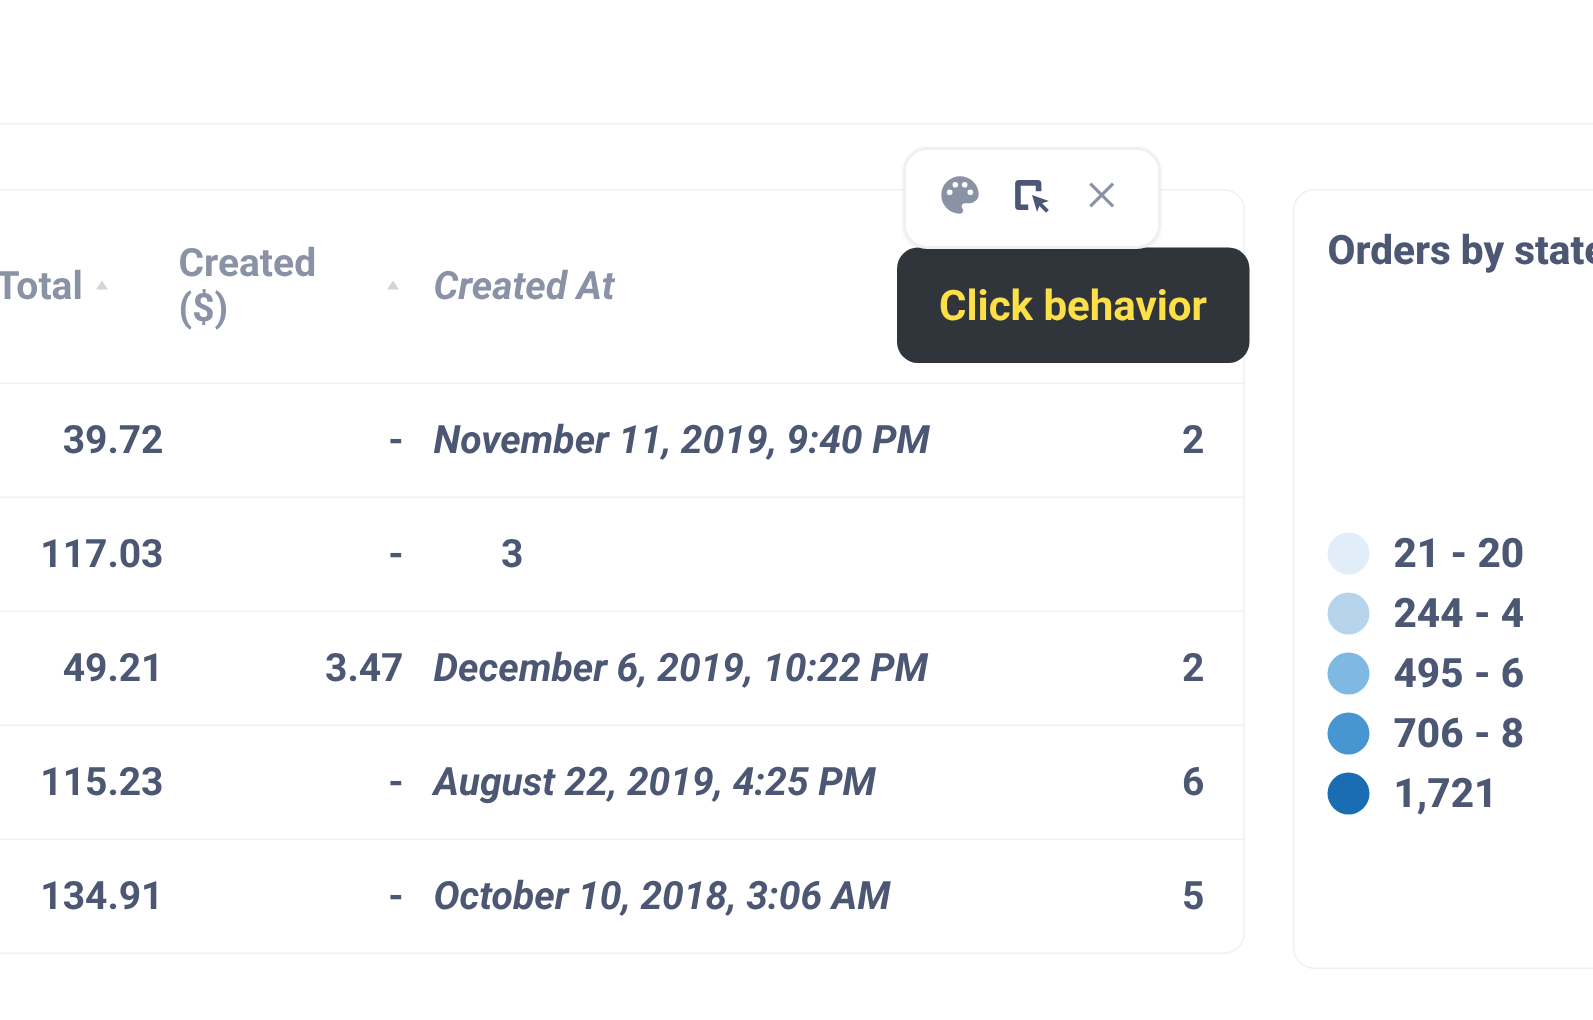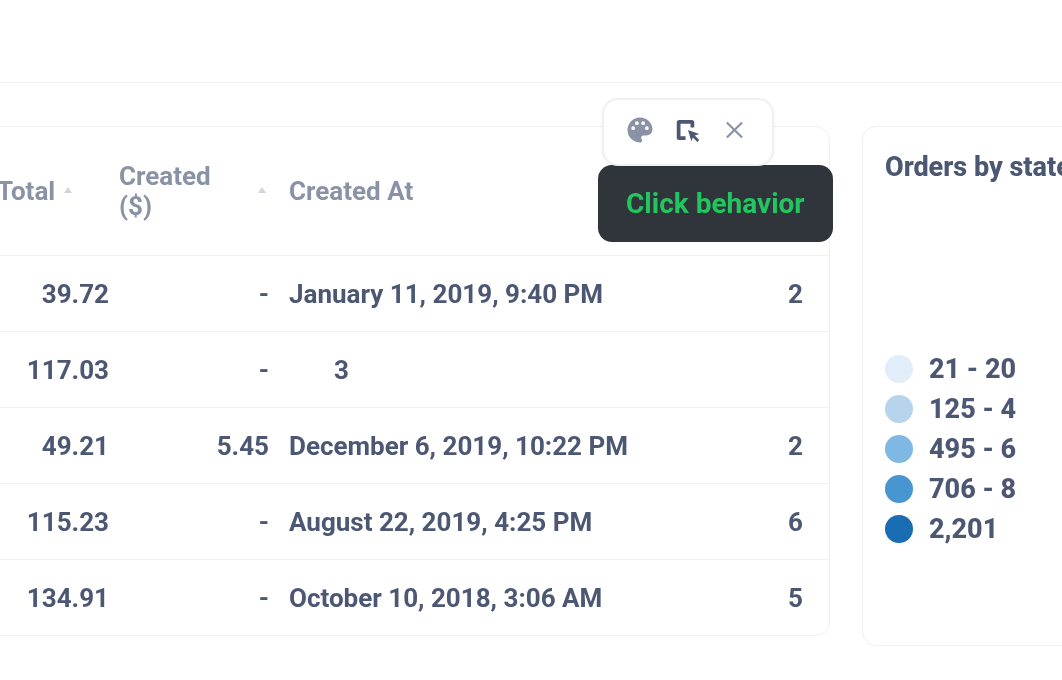--- a/index.html
+++ b/index.html
@@ -57,21 +57,21 @@
     border-top: 1px solid #eef0f4;
     font-size: 26px;
     font-weight: 700;
     color: #4c5773;
     white-space: nowrap;
   }
 
   
   .col-total   { width: 122px; text-align: right; padding-right: 10px; }
   .col-discount{ width: 170px; text-align: right; padding-right: 20px; }
-  .col-created { flex: 1; text-align: left; }
+  .col-created { flex: 1; text-align: left; font-style: italic; }
   .col-qty     { width: 60px; text-align: right; }
 
   .thead-row .col-total,
   .thead-row .col-discount { text-align: left; }
 
   
   .action-pill {
     position: absolute;
     left: 602px; top: 98px;
     display: flex;
@@ -90,21 +90,21 @@
     border-radius: 10px;
     cursor: pointer;
     color: #8a93a6;
   }
   .action-btn.primary { color: #4c5773; }
 
   .tooltip {
     position: absolute;
     left: 598px; top: 165px;
     background: #2f353b;
-    color: #22c55e;
+    color: #fde047;
     border-radius: 14px;
     padding: 22px 28px;
     font-size: 28px;
     font-weight: 700;
     white-space: nowrap;
     z-index: 25;
   }
   .tooltip::before {
     content: "";
     position: absolute;
@@ -182,31 +182,31 @@
         </div>
         <div class="th col-qty">
           <span>ty</span>
         </div>
       </div>
 
       <div class="tbody">
         <div class="trow">
           <div class="col-total">39.72</div>
           <div class="col-discount">-</div>
-          <div class="col-created">January 11, 2019, 9:40 PM</div>
+          <div class="col-created">November 11, 2019, 9:40 PM</div>
           <div class="col-qty">2</div>
         </div>
         <div class="trow">
           <div class="col-total">117.03</div>
           <div class="col-discount">-</div>
           <div class="col-qty">3</div>
         </div>
         <div class="trow">
           <div class="col-total">49.21</div>
-          <div class="col-discount">5.45</div>
+          <div class="col-discount">3.47</div>
           <div class="col-created">December 6, 2019, 10:22 PM</div>
           <div class="col-qty">2</div>
         </div>
         <div class="trow">
           <div class="col-total">115.23</div>
           <div class="col-discount">-</div>
           <div class="col-created">August 22, 2019, 4:25 PM</div>
           <div class="col-qty">6</div>
         </div>
         <div class="trow">
@@ -250,29 +250,29 @@
 
   <div class="side-panel">
     <div class="side-title">Orders by state</div>
     <div class="legend">
       <div class="legend-row">
         <span class="swatch" style="background:#e1edf8"></span>
         <span>21 - 20</span>
       </div>
       <div class="legend-row">
         <span class="swatch" style="background:#b6d4ec"></span>
-        <span>125 - 4</span>
+        <span>244 - 4</span>
       </div>
       <div class="legend-row">
         <span class="swatch" style="background:#7fb8e2"></span>
         <span>495 - 6</span>
       </div>
       <div class="legend-row">
         <span class="swatch" style="background:#4896d1"></span>
         <span>706 - 8</span>
       </div>
       <div class="legend-row">
         <span class="swatch" style="background:#1a6cb3"></span>
-        <span>2,201</span>
+        <span>1,721</span>
       </div>
     </div>
   </div>
 </div>
 
 </body></html>

